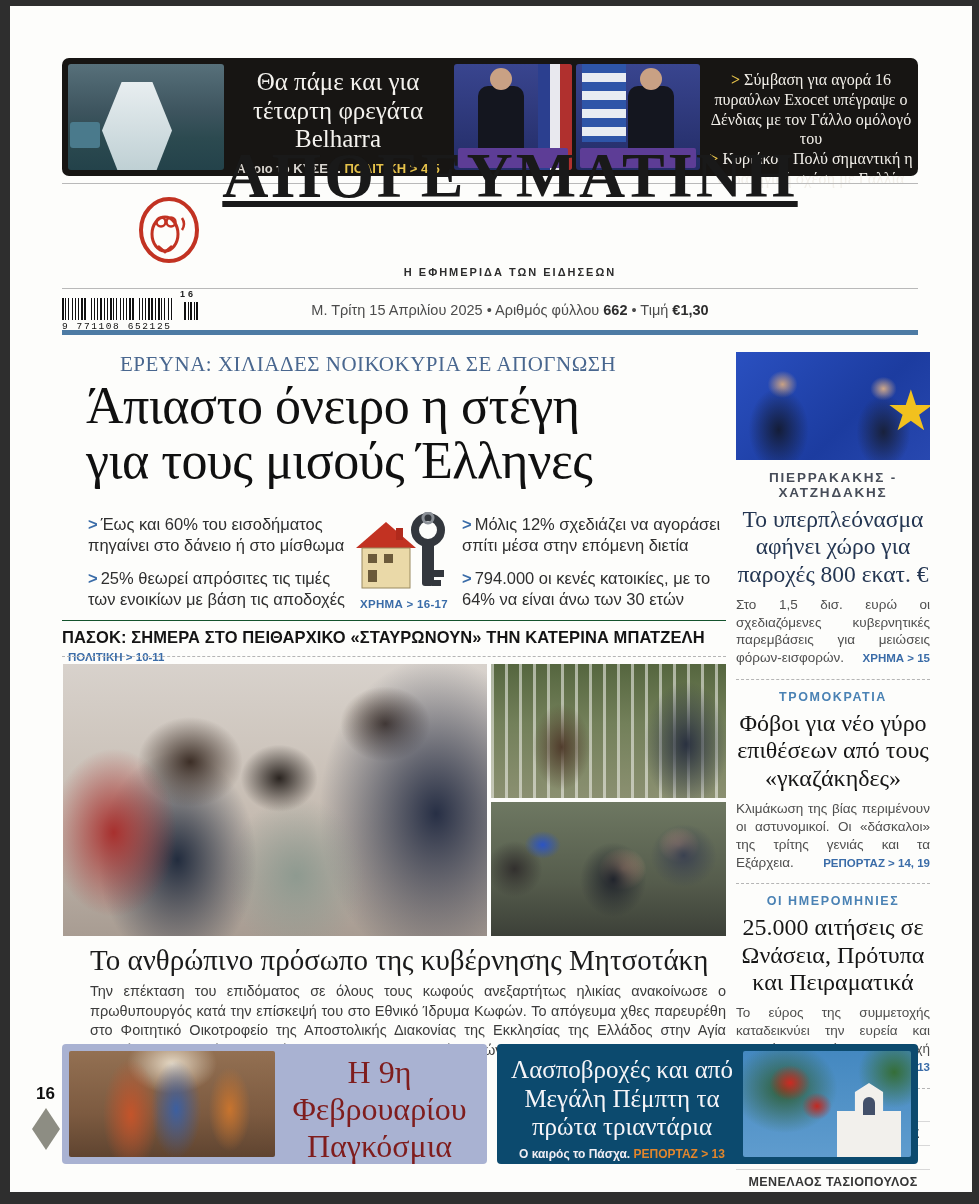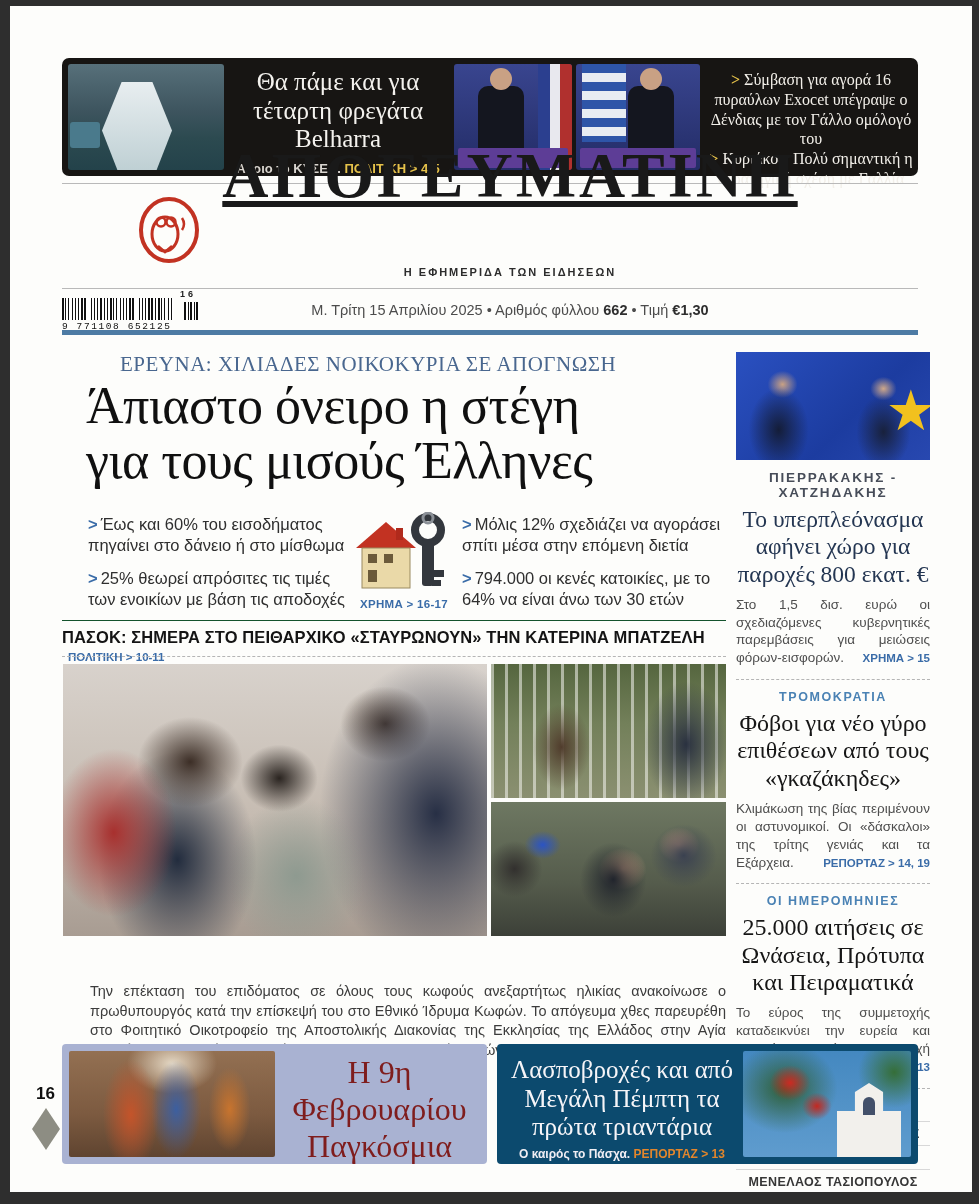--- a/index.html
+++ b/index.html
@@ -249,20 +249,21 @@
     <div class="abs pasok">
       <span class="txt sans">ΠΑΣΟΚ: ΣΗΜΕΡΑ ΣΤΟ ΠΕΙΘΑΡΧΙΚΟ «ΣΤΑΥΡΩΝΟΥΝ» ΤΗΝ ΚΑΤΕΡΙΝΑ ΜΠΑΤΖΕΛΗ</span>
       <span class="ref">ΠΟΛΙΤΙΚΗ &gt; 10-11</span>
     </div>
     <div class="abs dash pasok-dash"></div>
 
     <div class="abs photo ph-main"></div>
     <div class="abs photo ph-rt"></div>
     <div class="abs photo ph-rb"></div>
 
+    <div class="abs cap-head serif">Το ανθρώπινο πρόσωπο της κυβέρνησης Μητσοτάκη</div>
     <div class="abs cap-body clearfix">
       <span>Την επέκταση του επιδόματος σε όλους τους κωφούς ανεξαρτήτως ηλικίας ανακοίνωσε ο πρωθυπουργός κατά την επίσκεψή του στο Εθνικό Ίδρυμα Κωφών. Το απόγευμα χθες παρευρέθη στο Φοιτητικό Οικοτροφείο της Αποστολικής Διακονίας της Εκκλησίας της Ελλάδος στην Αγία Βαρβάρα, συνοδευόμενος από τον Αρχιεπίσκοπο Αθηνών Ιερώνυμο.</span>
       <span class="ref">ΠΟΛΙΤΙΚΗ &gt; 8</span>
     </div>
 
     <div class="abs sb">
       <div class="sb-photo">
         <div class="star">★</div>
       </div>
       <div class="sb-label1">ΠΙΕΡΡΑΚΑΚΗΣ - ΧΑΤΖΗΔΑΚΗΣ</div>

